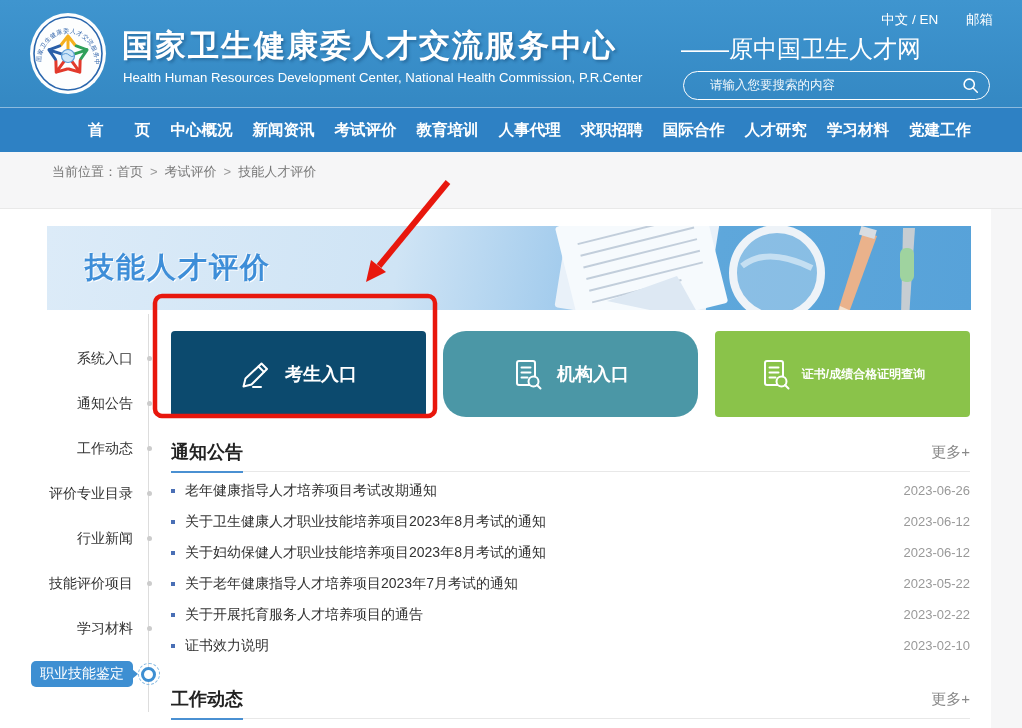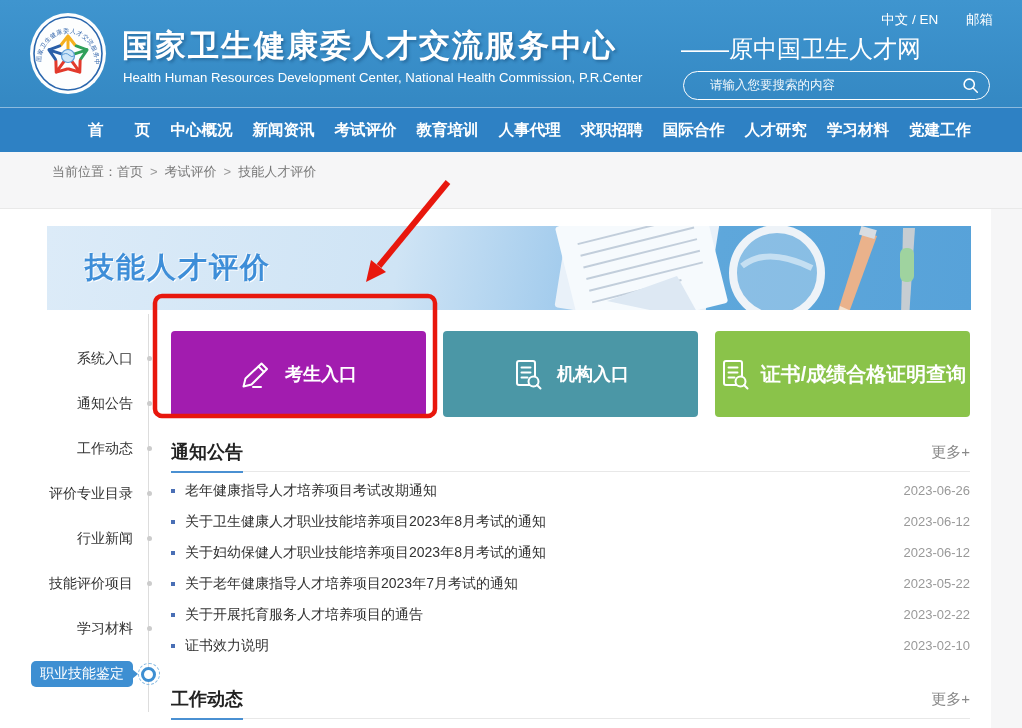--- a/index.html
+++ b/index.html
@@ -57,21 +57,21 @@
                               width:20px; height:20px; border:1px dashed #8abbe2; border-radius:50%; }
   .side-item.active .side-label { background:#3e8fd2; color:#fff; padding:4px 9px; border-radius:5px; position:relative; }
   .side-item.active .side-label::after { content:''; position:absolute; right:-5px; top:50%; margin-top:-5px;
                                          border-left:6px solid #3e8fd2; border-top:5px solid transparent;
                                          border-bottom:5px solid transparent; }
 
   
   .entries { position:absolute; left:171px; top:122px; width:799px; display:flex; gap:17px; }
   .entry-btn { flex:1; height:86px; border-radius:4px; display:flex; align-items:center; justify-content:center;
                gap:13px; color:#fff; font-size:18px; font-weight:bold; cursor:pointer; }
-  .entry-btn.small { font-size:20px; gap:10px; }
+  .entry-btn.small { font-size:12px; gap:10px; }
   .entry-btn svg { width:32px; height:32px; flex:none; }
 
   
   .section { position:absolute; left:171px; width:799px; }
   .sec-head { position:relative; border-bottom:1px solid #e8e8e8; }
   .sec-head.h31 { height:31px; } .sec-head.h26 { height:26px; }
   .sec-title { position:absolute; left:0; bottom:-1.5px; font-size:18px; font-weight:bold; color:#222;
                padding-bottom:7px; border-bottom:2px solid #4a90d2; }
   .sec-more { position:absolute; right:0; bottom:9px; font-size:15px; color:#888; cursor:pointer; }
   .n-row { height:31px; display:flex; align-items:center; cursor:pointer; }
@@ -214,29 +214,29 @@
         </div>
         <div class="side-item">
           <span class="side-label">学习材料</span>
         </div>
         <div class="side-item active">
           <span class="side-label">职业技能鉴定</span>
         </div>
       </div>
 
     <div class="entries" id="entry-buttons">
-        <div class="entry-btn" style="background: #a21caf; --btn: #3b76c4;">
+        <div class="entry-btn" style="background: #0c4a6e; --btn: #3b76c4;">
           <svg viewBox="0 0 32 32" fill="none" stroke="#fff" stroke-width="2" stroke-linejoin="round" stroke-linecap="round">
     <path d="M21.5 5.5 L27 11 L11.5 26.5 L3.5 28.5 L5.5 20.5 Z"></path>
     <path d="M18.5 8.5 L24 14"></path>
     <path d="M13 29 L21 29"></path>
   </svg>
           <span class="entry-label">考生入口</span>
         </div>
-        <div class="entry-btn" style="background: rgb(75, 151, 166); --btn: #4b97a6;">
+        <div class="entry-btn" style="background: rgb(75, 151, 166); border-radius: 23px; --btn: #4b97a6;">
           <svg viewBox="0 0 32 32" fill="none" stroke="#fff" stroke-width="2" stroke-linejoin="round" stroke-linecap="round">
     <rect x="5" y="3" width="18" height="24" rx="2"></rect>
     <path d="M9.5 9.5 h9 M9.5 14.5 h9 M9.5 19.5 h6"></path>
     <circle cx="21.5" cy="23.5" r="5" style="fill:var(--btn,#3b76c4)"></circle>
     <path d="M25 27 L28.5 30.5"></path>
   </svg>
           <span class="entry-label">机构入口</span>
         </div>
         <div class="entry-btn small" style="background: rgb(138, 195, 74); --btn: #8ac34a;">
           <svg viewBox="0 0 32 32" fill="none" stroke="#fff" stroke-width="2" stroke-linejoin="round" stroke-linecap="round">

